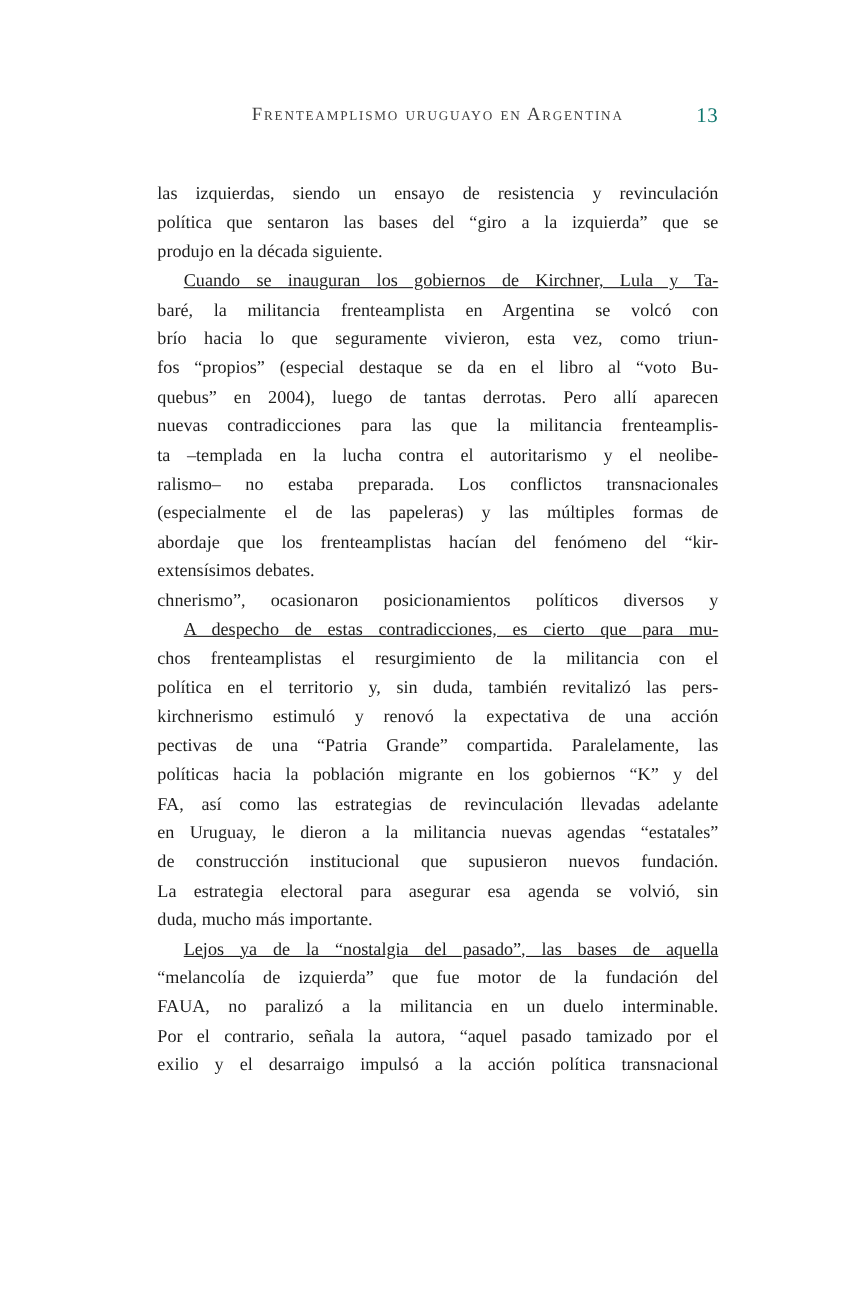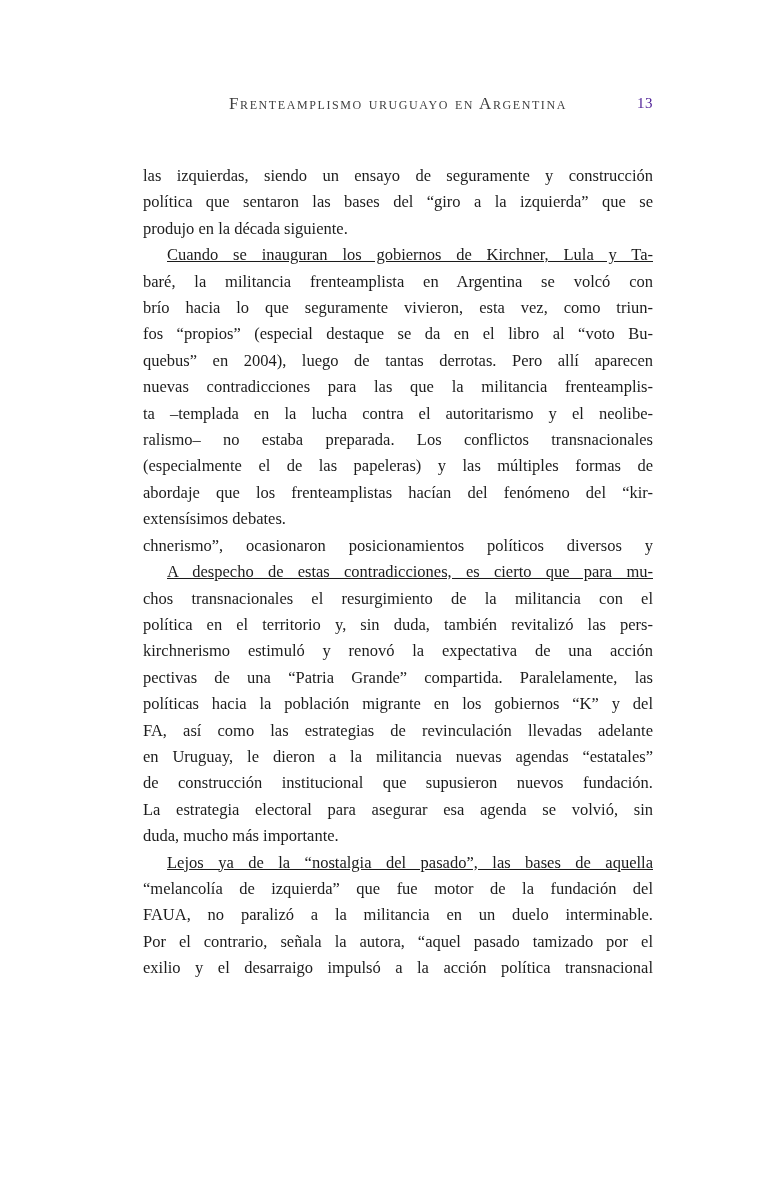--- a/index.html
+++ b/index.html
@@ -28,22 +28,22 @@
     text-align: center;
     font-variant: small-caps;
     letter-spacing: 1.6px;
     font-size: 17px;
     color: #3f3f3f;
   }
   .running-head .folio {
     position: absolute;
     right: 0;
     top: 1px;
-    font-size: 15px;
-    color: #4c1d95;
+    font-size: 19px;
+    color: #0f766e;
     letter-spacing: 0.5px;
   }
   .page-body {
     position: absolute;
     top: 163px;
     left: 143px;
     width: 510px;
     font-size: 16.5px;
     line-height: 26.4px;
     color: #1c1c1c;
@@ -64,37 +64,37 @@
 <body>
 
 <div class="page">
 
   <div class="running-head">
     <span class="title">Frenteamplismo uruguayo en Argentina</span>
     <span class="folio">13</span>
   </div>
 
   <div class="page-body">
-      <div class="line">las izquierdas, siendo un ensayo de seguramente y construcción</div>
+      <div class="line">las izquierdas, siendo un ensayo de resistencia y revinculación</div>
       <div class="line">política que sentaron las bases del “giro a la izquierda” que se</div>
       <div class="line para-last">produjo en la década siguiente.</div>
       <div class="line indent">Cuando se inauguran los gobiernos de Kirchner, Lula y Ta-</div>
       <div class="line">baré, la militancia frenteamplista en Argentina se volcó con</div>
       <div class="line">brío hacia lo que seguramente vivieron, esta vez, como triun-</div>
       <div class="line">fos “propios” (especial destaque se da en el libro al “voto Bu-</div>
       <div class="line">quebus” en 2004), luego de tantas derrotas. Pero allí aparecen</div>
       <div class="line">nuevas contradicciones para las que la militancia frenteamplis-</div>
       <div class="line">ta –templada en la lucha contra el autoritarismo y el neolibe-</div>
       <div class="line">ralismo– no estaba preparada. Los conflictos transnacionales</div>
       <div class="line">(especialmente el de las papeleras) y las múltiples formas de</div>
       <div class="line">abordaje que los frenteamplistas hacían del fenómeno del “kir-</div>
       <div class="line para-last">extensísimos debates.</div>
       <div class="line">chnerismo”, ocasionaron posicionamientos políticos diversos y</div>
       <div class="line indent">A despecho de estas contradicciones, es cierto que para mu-</div>
-      <div class="line">chos transnacionales el resurgimiento de la militancia con el</div>
+      <div class="line">chos frenteamplistas el resurgimiento de la militancia con el</div>
       <div class="line">política en el territorio y, sin duda, también revitalizó las pers-</div>
       <div class="line">kirchnerismo estimuló y renovó la expectativa de una acción</div>
       <div class="line">pectivas de una “Patria Grande” compartida. Paralelamente, las</div>
       <div class="line">políticas hacia la población migrante en los gobiernos “K” y del</div>
       <div class="line">FA, así como las estrategias de revinculación llevadas adelante</div>
       <div class="line">en Uruguay, le dieron a la militancia nuevas agendas “estatales”</div>
       <div class="line">de construcción institucional que supusieron nuevos fundación.</div>
       <div class="line">La estrategia electoral para asegurar esa agenda se volvió, sin</div>
       <div class="line para-last">duda, mucho más importante.</div>
       <div class="line indent">Lejos ya de la “nostalgia del pasado”, las bases de aquella</div>

